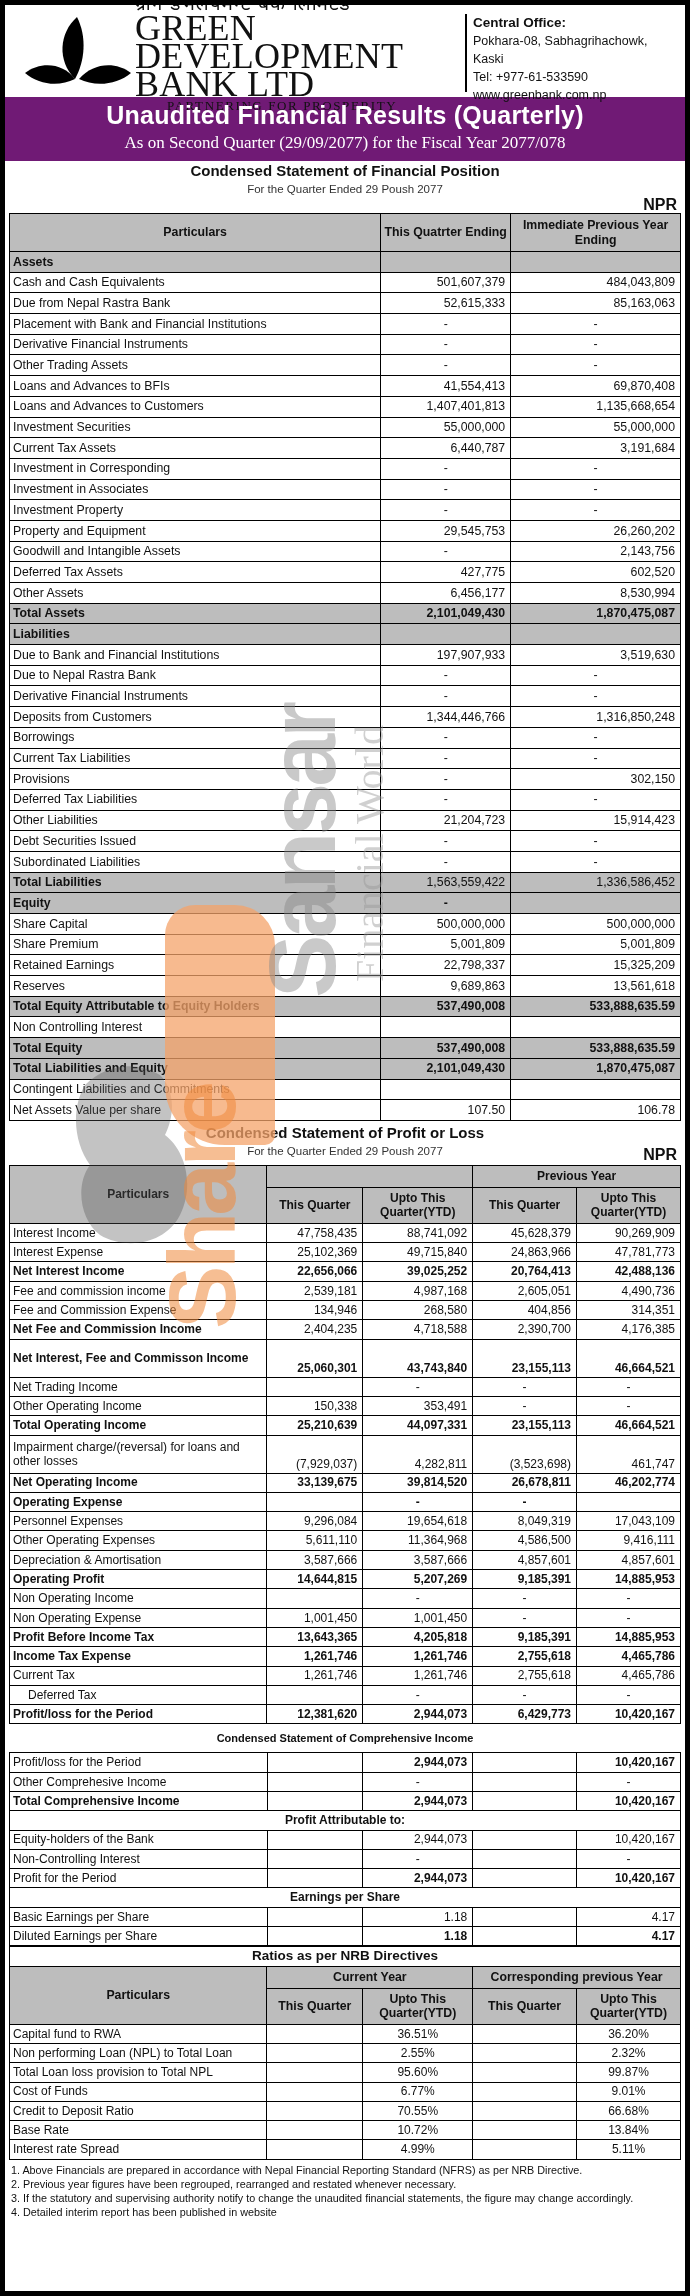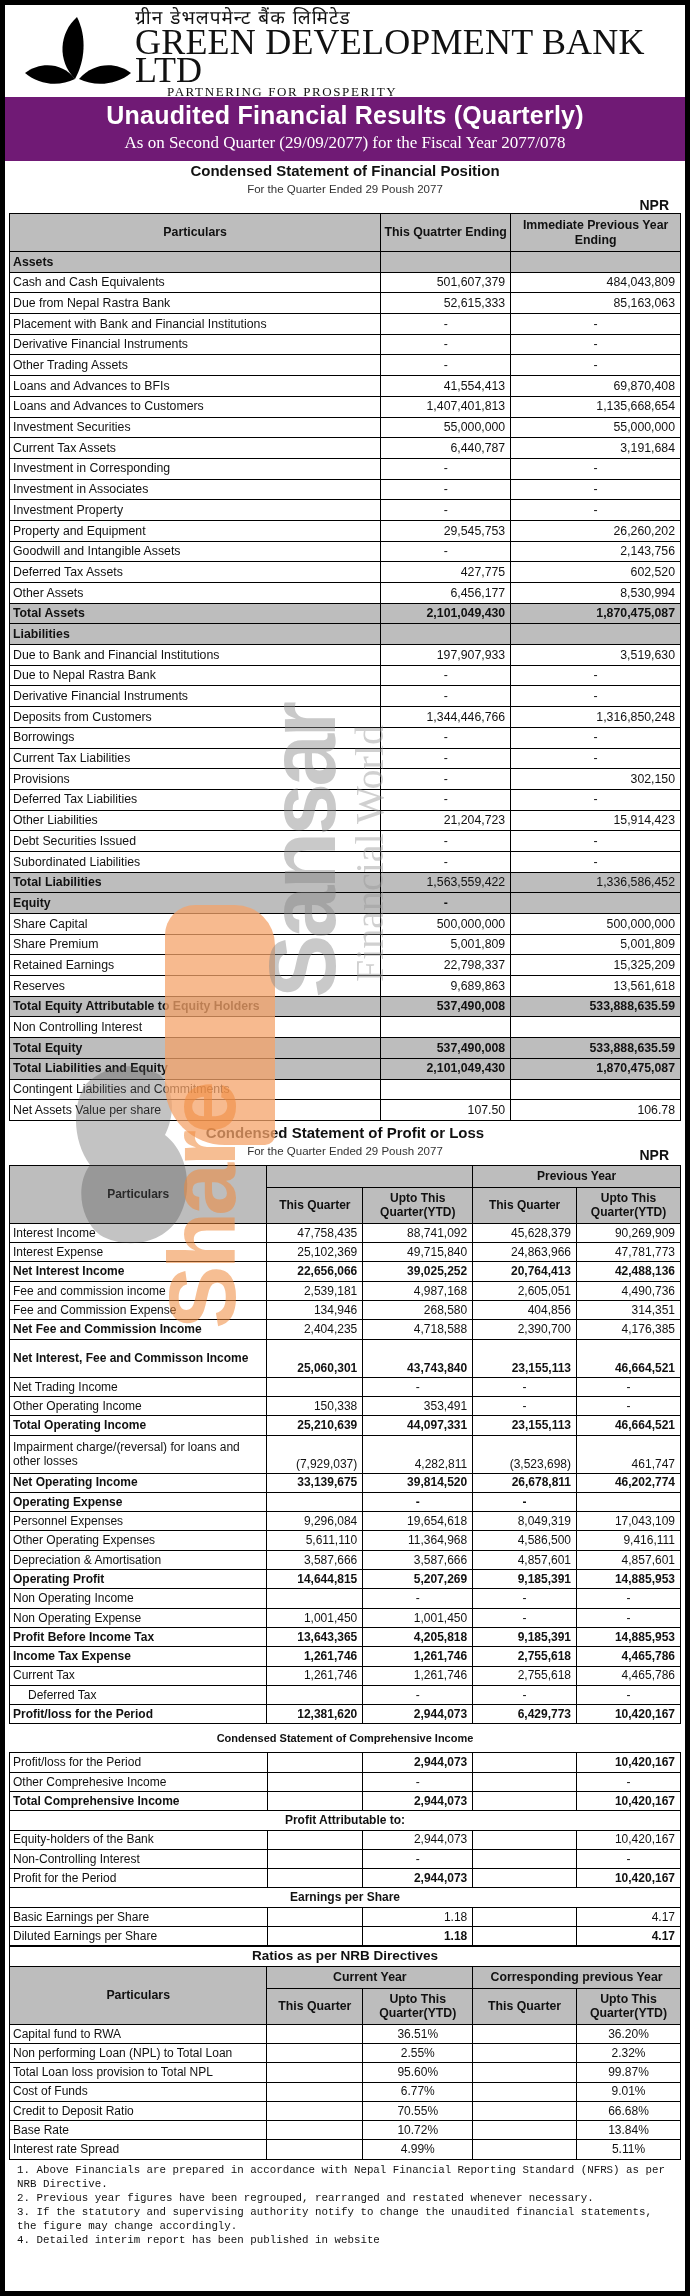--- a/index.html
+++ b/index.html
@@ -21,36 +21,36 @@
   .brand-en { font-family: "Liberation Serif", serif; font-size: 36px; line-height: 28px; letter-spacing: 0.2px; }
   .brand-tag { font-family: "Liberation Serif", serif; font-size: 13px; letter-spacing: 1.6px; padding-left: 32px; line-height: 16px; }
   .contact { border-left: 2px solid #000; padding-left: 6px; height: 78px; width: 212px; font-size: 12.5px; line-height: 18px; }
   .contact .lbl { font-weight: bold; font-size: 13.5px; }
   .banner { background: #701a75; color: #fff; text-align: center; height: 64px; padding-top: 2px; }
   .banner .t1 { font-size: 25px; font-weight: bold; line-height: 32px; letter-spacing: 0.2px; }
   .banner .t2 { font-family: "Liberation Serif", serif; font-size: 17px; line-height: 24px; }
 
   .sec-title { text-align: center; font-weight: bold; font-size: 15px; line-height: 20px; }
   .sec-sub { text-align: center; font-size: 11.5px; color: #333; line-height: 16px; }
-  .npr { text-align: right; font-weight: bold; font-size: 14px; padding-right: 16px; line-height: 16px; }
+  .npr { text-align: right; font-weight: bold; font-size: 16px; padding-right: 8px; line-height: 16px; }
 
   table { border-collapse: collapse; width: 672px; margin-left: 4px; position: relative; z-index: 1; }
   td, th { border: 1.4px solid #000; font-size: 12.3px; line-height: 14.5px; padding: 1px 3px; height: 20.6px; }
   th { background: #bdbdbd; font-weight: bold; text-align: center; }
   td.num { text-align: right; padding-right: 5px; }
   td.ctr { text-align: center; }
   tr.grey td { background: #bdbdbd; }
   tr.bold td { font-weight: bold; }
   td.dash { text-align: center; }
 
   .fp td { height: 20.7px; }
   .pl td { height: 19.3px; font-size: 12px; }
   .pl th { font-size: 12px; }
   .ratio td { height: 19.3px; font-size: 12px; }
-  .notes { font-family: Liberation Mono, monospace; font-size: 10.8px; line-height: 14px; padding: 3px 12px; position: relative; z-index: 1; }
+  .notes { font-family: Liberation Sans, sans-serif; font-size: 10.8px; line-height: 14px; padding: 3px 6px; position: relative; z-index: 1; }
   .ind { padding-left: 18px !important; }
 
   
   .wm { position: absolute; z-index: 2; pointer-events: none; }
   .wm-bull { left: 60px; top: 1050px; width: 150px; height: 200px; opacity: 0.35; }
   .wm-orange { left: 160px; top: 900px; width: 110px; height: 240px; background: #f4a36a; opacity: 0.75; border-radius: 30px 40px 10px 60px; }
   .wm-text1 { left: 150px; top: 1080px; writing-mode: vertical-rl; transform: rotate(180deg); font-size: 95px; font-weight: bold; color: #f08a3c; opacity: 0.55; letter-spacing: -4px; line-height: 95px; }
   .wm-text2 { left: 250px; top: 700px; writing-mode: vertical-rl; transform: rotate(180deg); font-size: 95px; font-weight: bold; color: #888; opacity: 0.45; letter-spacing: -4px; line-height: 95px; }
   .wm-text3 { left: 345px; top: 720px; writing-mode: vertical-rl; transform: rotate(180deg); font-family: "Liberation Serif", serif; font-size: 40px; color: #999; opacity: 0.45; line-height: 40px; }
 </style>
@@ -62,20 +62,26 @@
   <div class="hdr">
     <svg class="logo" viewBox="0 0 120 80">
       <path d="M58 4 C40 20 38 48 56 66 C66 48 68 24 58 4 Z" fill="#000"></path>
       <path d="M6 60 C22 48 44 50 56 66 C40 74 20 72 6 60 Z" fill="#000"></path>
       <path d="M112 60 C96 48 74 50 60 66 C76 74 98 72 112 60 Z" fill="#000"></path>
     </svg>
     <div class="brand">
       <div class="brand-np">ग्रीन डेभलपमेन्ट बैंक लिमिटेड</div>
       <div class="brand-en">GREEN DEVELOPMENT BANK LTD</div>
       <div class="brand-tag">PARTNERING FOR PROSPERITY</div>
+    </div>
+    <div class="contact">
+      <div class="lbl">Central Office:</div>
+      <div>Pokhara-08, Sabhagrihachowk, Kaski</div>
+      <div>Tel: +977-61-533590</div>
+      <div>www.greenbank.com.np</div>
     </div>
   </div>
 
   <div class="banner">
     <div class="t1">Unaudited Financial Results (Quarterly)</div>
     <div class="t2">As on Second Quarter (29/09/2077) for the Fiscal Year 2077/078</div>
   </div>
 
   <div class="sec-title">Condensed Statement of Financial Position</div>
   <div class="sec-sub">For the Quarter Ended 29 Poush 2077</div>

